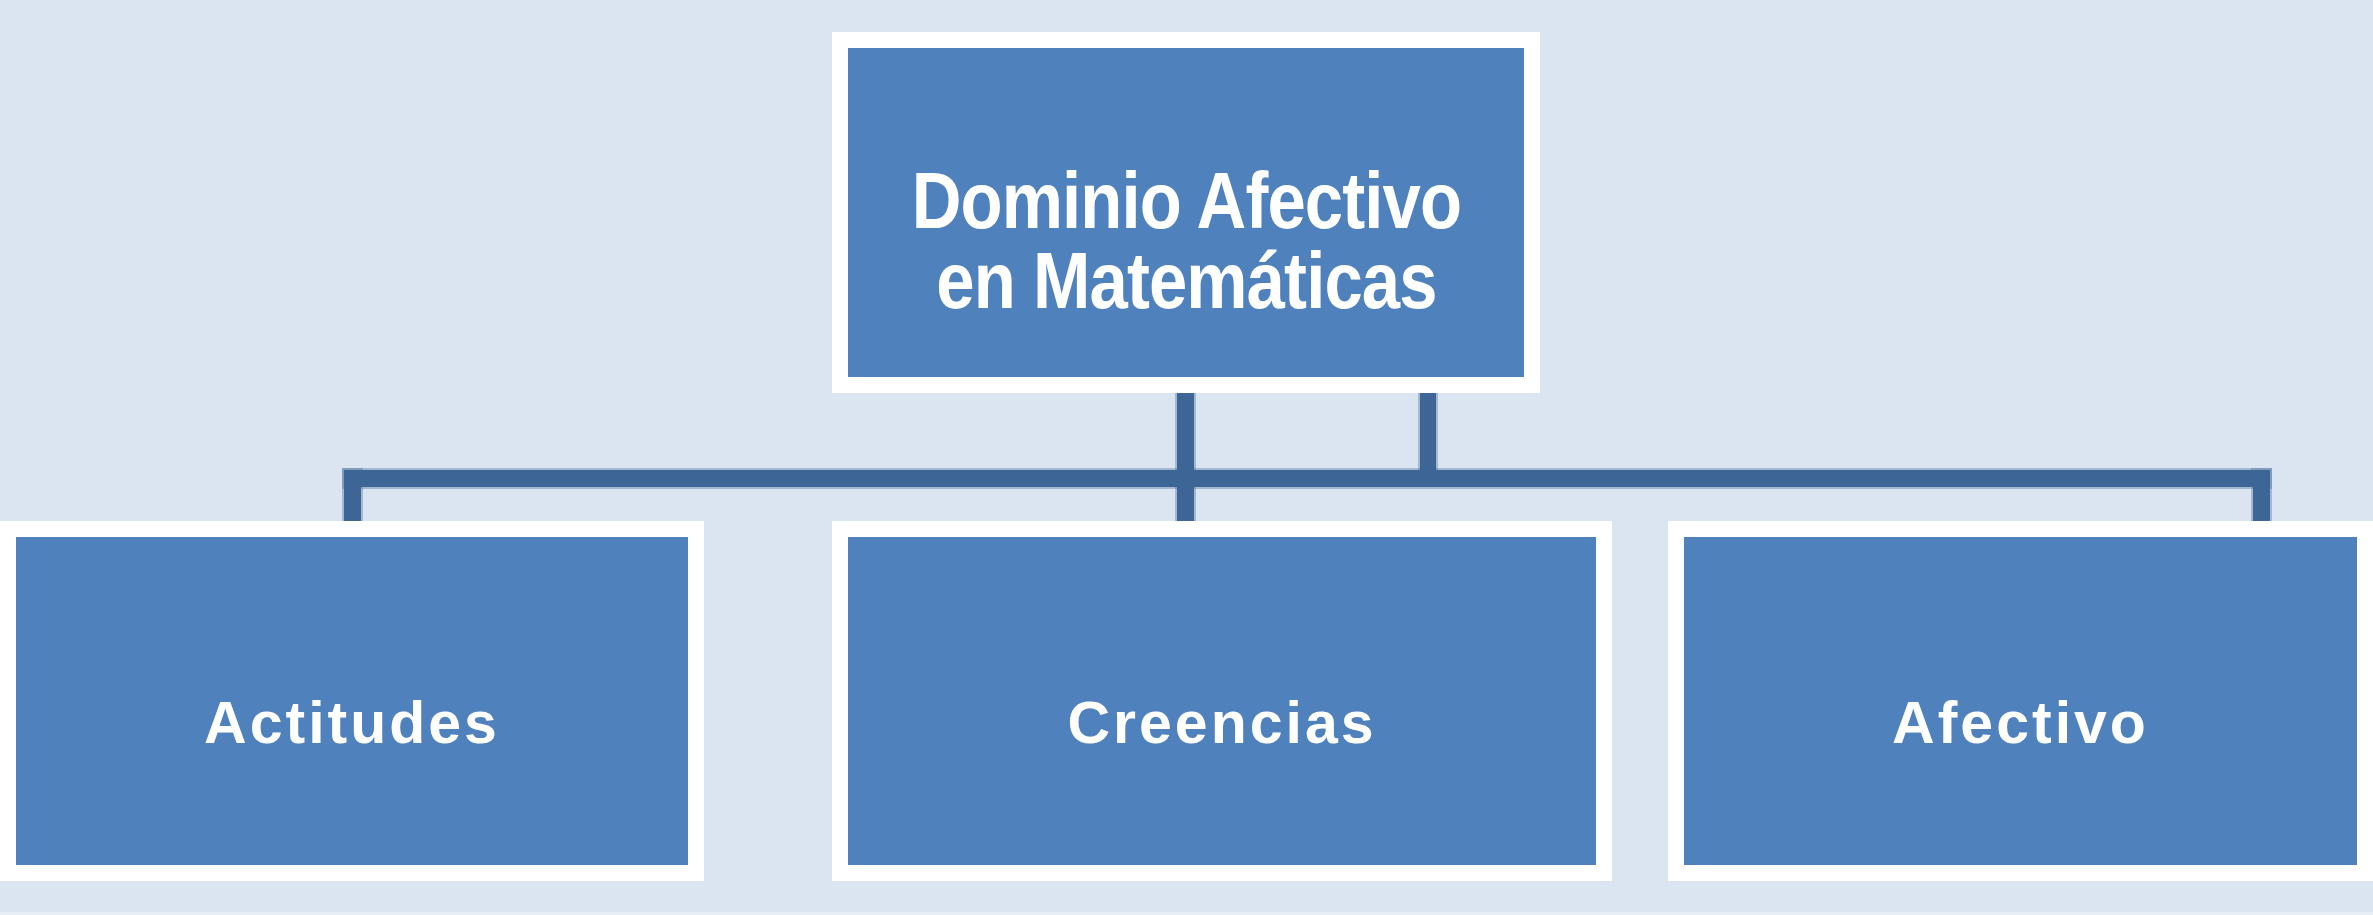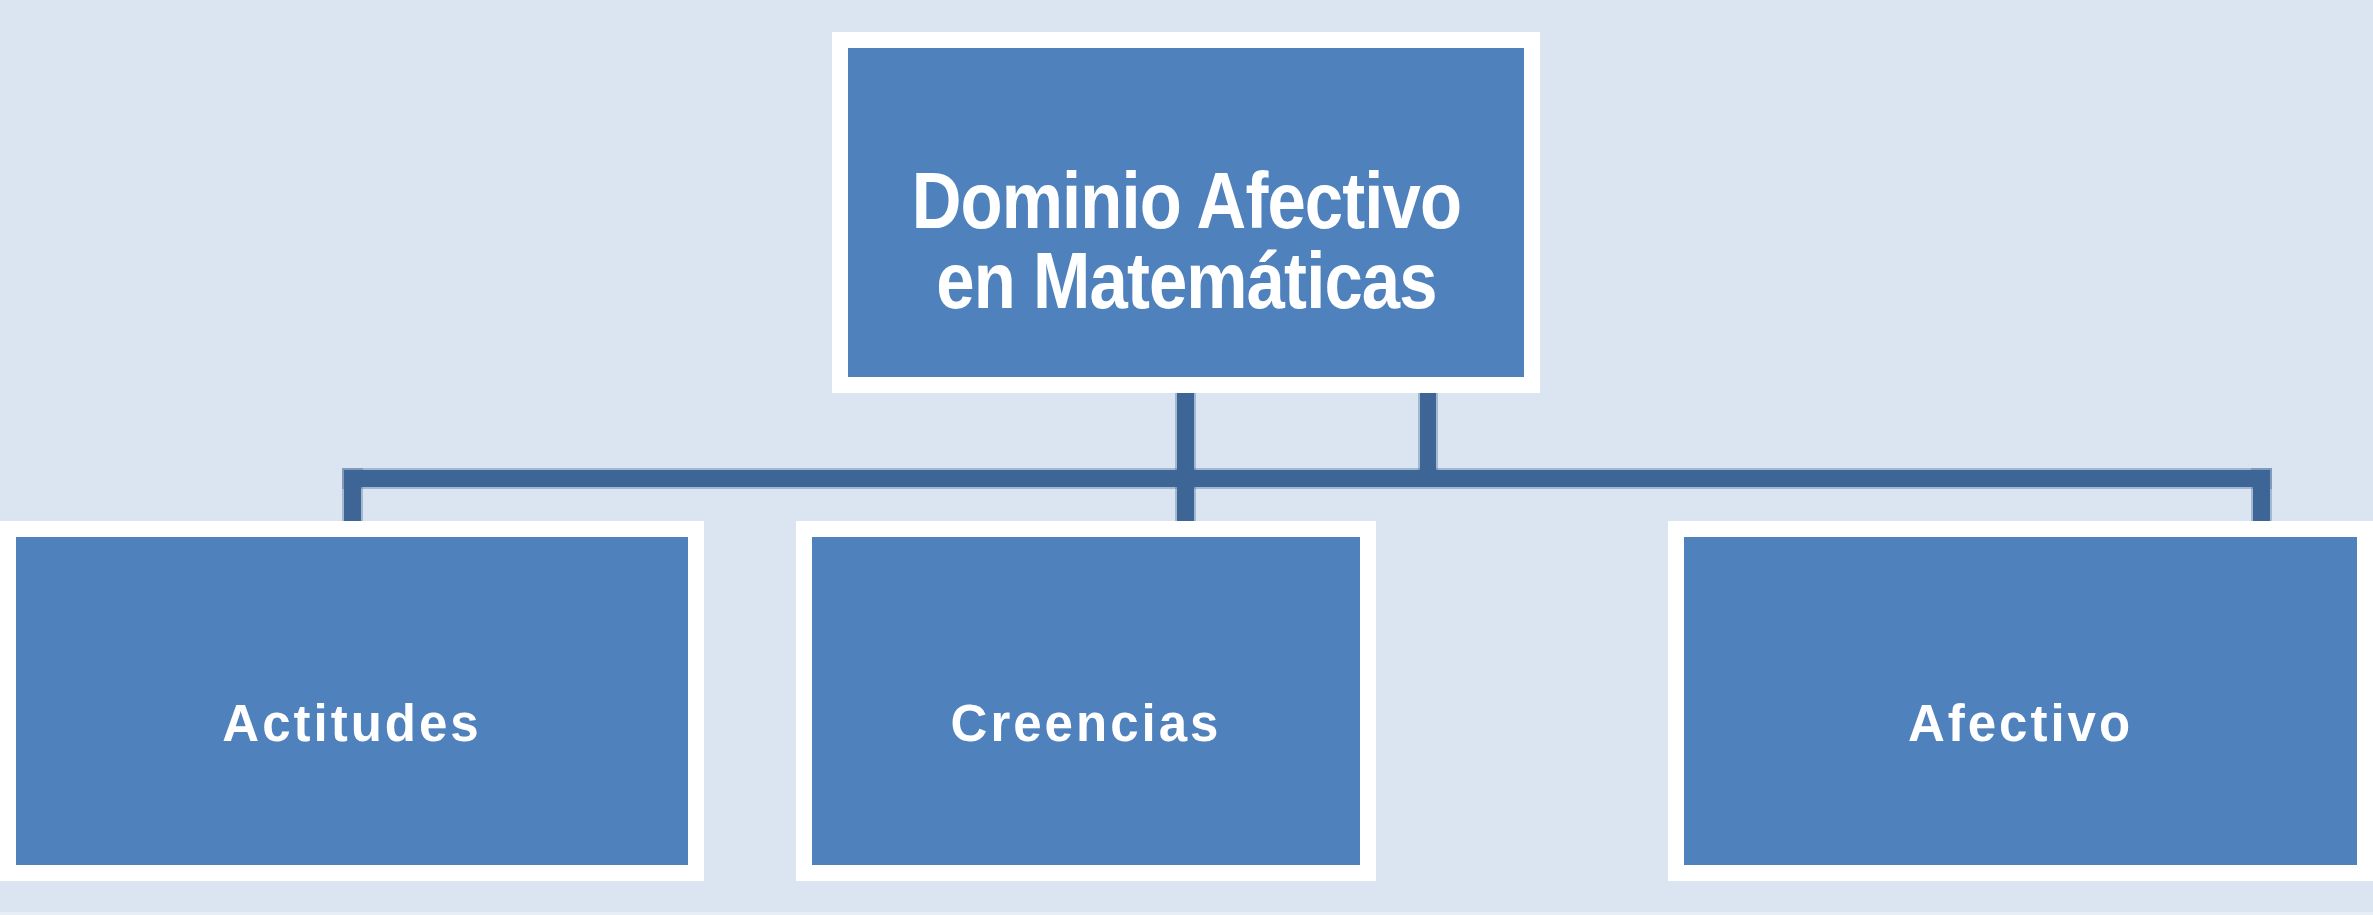--- a/index.html
+++ b/index.html
@@ -41,25 +41,25 @@
       line-height: 80px;
       transform: scaleX(0.86);
       letter-spacing: -1px;
     }
     .child {
       top: 521px;
       height: 360px;
       padding-top: 44px;
     }
     .child .label {
-      font-size: 51px;
+      font-size: 59px;
       letter-spacing: 3px;
     }
     .child-1 { left: 0px;    width: 704px; }
-    .child-2 { left: 796px;  width: 580px; }
+    .child-2 { left: 832px;  width: 780px; }
     .child-3 { left: 1668px; width: 705px; }
 
     .conn {
       position: absolute;
       background: #3D6696;
       box-shadow: 0 0 0 2px rgba(61,102,150,0.35);
     }
     .h-bar   { left: 344px;  top: 470px; width: 1926px; height: 17px; }
     .v-left  { left: 344px;  top: 470px; width: 17px;  height: 51px; }
     .v-right { left: 2253px; top: 470px; width: 17px;  height: 51px; }

